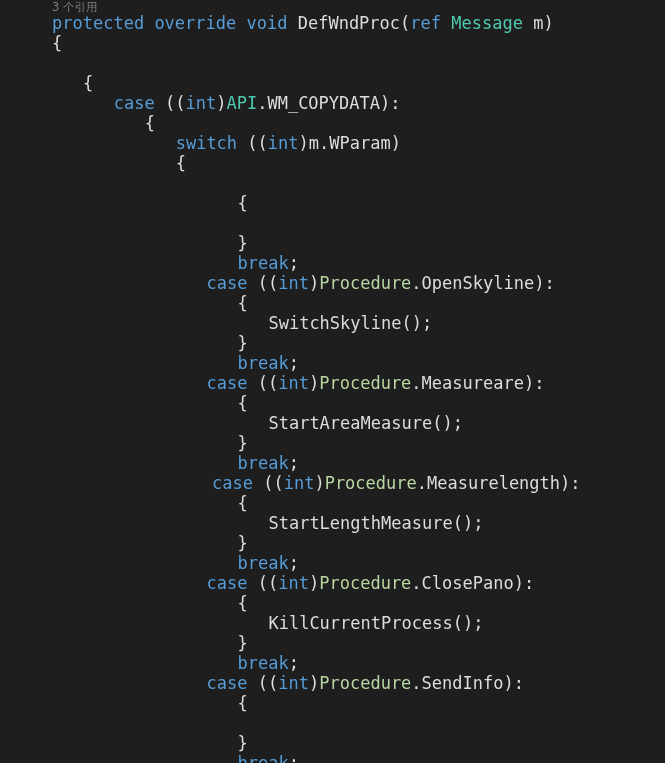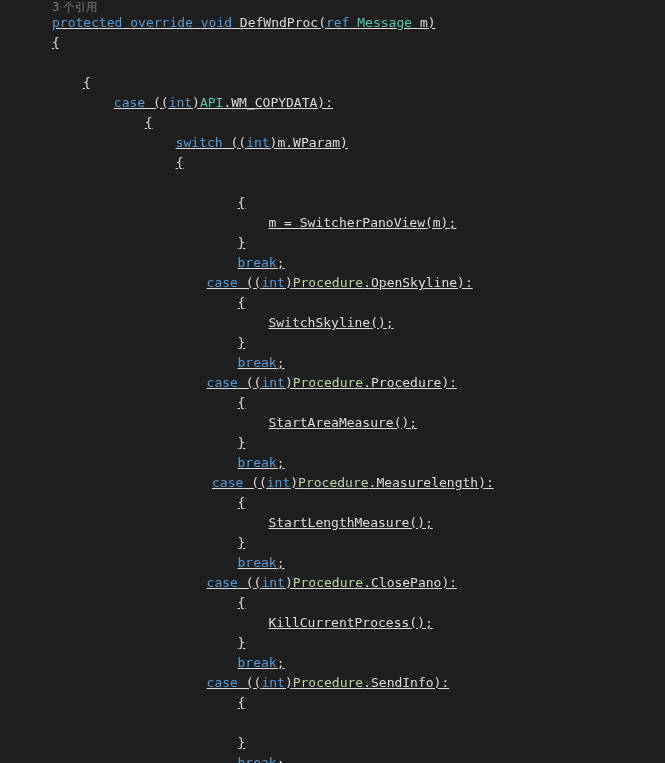--- a/index.html
+++ b/index.html
@@ -36,24 +36,23 @@
     height: 763px;
     background: transparent;
   }
   .code-line {
     position: absolute;
     left: 52px;
     height: 20px;
     line-height: 20px;
     white-space: pre;
     font-family: "DejaVu Sans Mono", "Liberation Mono", monospace;
-    font-size: 13px;
+    font-size: 17px;
     letter-spacing: 0px;
     color: #dcdcdc;
-    text-decoration: underline;
   }
   .codelens {
     position: absolute;
     left: 52px;
     height: 20px;
     line-height: 20px;
     white-space: pre;
     font-family: "DejaVu Sans", "Liberation Sans", sans-serif;
     font-size: 11.5px;
     color: #7d7d7d;
@@ -71,29 +70,28 @@
   <div id="code-surface">
       <div class="codelens" style="top: -3px; left: 52px;">3 个引用</div>
       <div class="code-line" style="top: 13px; left: 52px;"><span class="tok-kw">protected</span><span class="tok-plain"> </span><span class="tok-kw">override</span><span class="tok-plain"> </span><span class="tok-kw">void</span><span class="tok-plain"> DefWndProc(</span><span class="tok-kw">ref</span><span class="tok-plain"> </span><span class="tok-type">Message</span><span class="tok-plain"> m)</span></div>
       <div class="code-line" style="top: 33px; left: 52px;"><span class="tok-plain">{</span></div>
       <div class="code-line" style="top: 73px; left: 82.92px;"><span class="tok-plain">{</span></div>
       <div class="code-line" style="top: 93px; left: 113.84px;"><span class="tok-kw">case</span><span class="tok-plain"> ((</span><span class="tok-kw">int</span><span class="tok-plain">)</span><span class="tok-type">API</span><span class="tok-plain">.WM_COPYDATA):</span></div>
       <div class="code-line" style="top: 113px; left: 144.76px;"><span class="tok-plain">{</span></div>
       <div class="code-line" style="top: 133px; left: 175.68px;"><span class="tok-kw">switch</span><span class="tok-plain"> ((</span><span class="tok-kw">int</span><span class="tok-plain">)m.WParam)</span></div>
       <div class="code-line" style="top: 153px; left: 175.68px;"><span class="tok-plain">{</span></div>
       <div class="code-line" style="top: 193px; left: 237.52px;"><span class="tok-plain">{</span></div>
-      <div class="code-line" style="top: 213px; left: 268.44px;"><span class="tok-plain">m = SwitcherPanoView(m);</span></div>
       <div class="code-line" style="top: 233px; left: 237.52px;"><span class="tok-plain">}</span></div>
       <div class="code-line" style="top: 253px; left: 237.52px;"><span class="tok-kw">break</span><span class="tok-plain">;</span></div>
       <div class="code-line" style="top: 273px; left: 206.6px;"><span class="tok-kw">case</span><span class="tok-plain"> ((</span><span class="tok-kw">int</span><span class="tok-plain">)</span><span class="tok-enum">Procedure</span><span class="tok-plain">.OpenSkyline):</span></div>
       <div class="code-line" style="top: 293px; left: 237.52px;"><span class="tok-plain">{</span></div>
       <div class="code-line" style="top: 313px; left: 268.44px;"><span class="tok-plain">SwitchSkyline();</span></div>
       <div class="code-line" style="top: 333px; left: 237.52px;"><span class="tok-plain">}</span></div>
       <div class="code-line" style="top: 353px; left: 237.52px;"><span class="tok-kw">break</span><span class="tok-plain">;</span></div>
-      <div class="code-line" style="top: 373px; left: 206.6px;"><span class="tok-kw">case</span><span class="tok-plain"> ((</span><span class="tok-kw">int</span><span class="tok-plain">)</span><span class="tok-enum">Procedure</span><span class="tok-plain">.Procedure):</span></div>
+      <div class="code-line" style="top: 373px; left: 206.6px;"><span class="tok-kw">case</span><span class="tok-plain"> ((</span><span class="tok-kw">int</span><span class="tok-plain">)</span><span class="tok-enum">Procedure</span><span class="tok-plain">.Measureare):</span></div>
       <div class="code-line" style="top: 393px; left: 237.52px;"><span class="tok-plain">{</span></div>
       <div class="code-line" style="top: 413px; left: 268.44px;"><span class="tok-plain">StartAreaMeasure();</span></div>
       <div class="code-line" style="top: 433px; left: 237.52px;"><span class="tok-plain">}</span></div>
       <div class="code-line" style="top: 453px; left: 237.52px;"><span class="tok-kw">break</span><span class="tok-plain">;</span></div>
       <div class="code-line" style="top: 473px; left: 212px;"><span class="tok-kw">case</span><span class="tok-plain"> ((</span><span class="tok-kw">int</span><span class="tok-plain">)</span><span class="tok-enum">Procedure</span><span class="tok-plain">.Measurelength):</span></div>
       <div class="code-line" style="top: 493px; left: 237.52px;"><span class="tok-plain">{</span></div>
       <div class="code-line" style="top: 513px; left: 268.44px;"><span class="tok-plain">StartLengthMeasure();</span></div>
       <div class="code-line" style="top: 533px; left: 237.52px;"><span class="tok-plain">}</span></div>
       <div class="code-line" style="top: 553px; left: 237.52px;"><span class="tok-kw">break</span><span class="tok-plain">;</span></div>
       <div class="code-line" style="top: 573px; left: 206.6px;"><span class="tok-kw">case</span><span class="tok-plain"> ((</span><span class="tok-kw">int</span><span class="tok-plain">)</span><span class="tok-enum">Procedure</span><span class="tok-plain">.ClosePano):</span></div>

